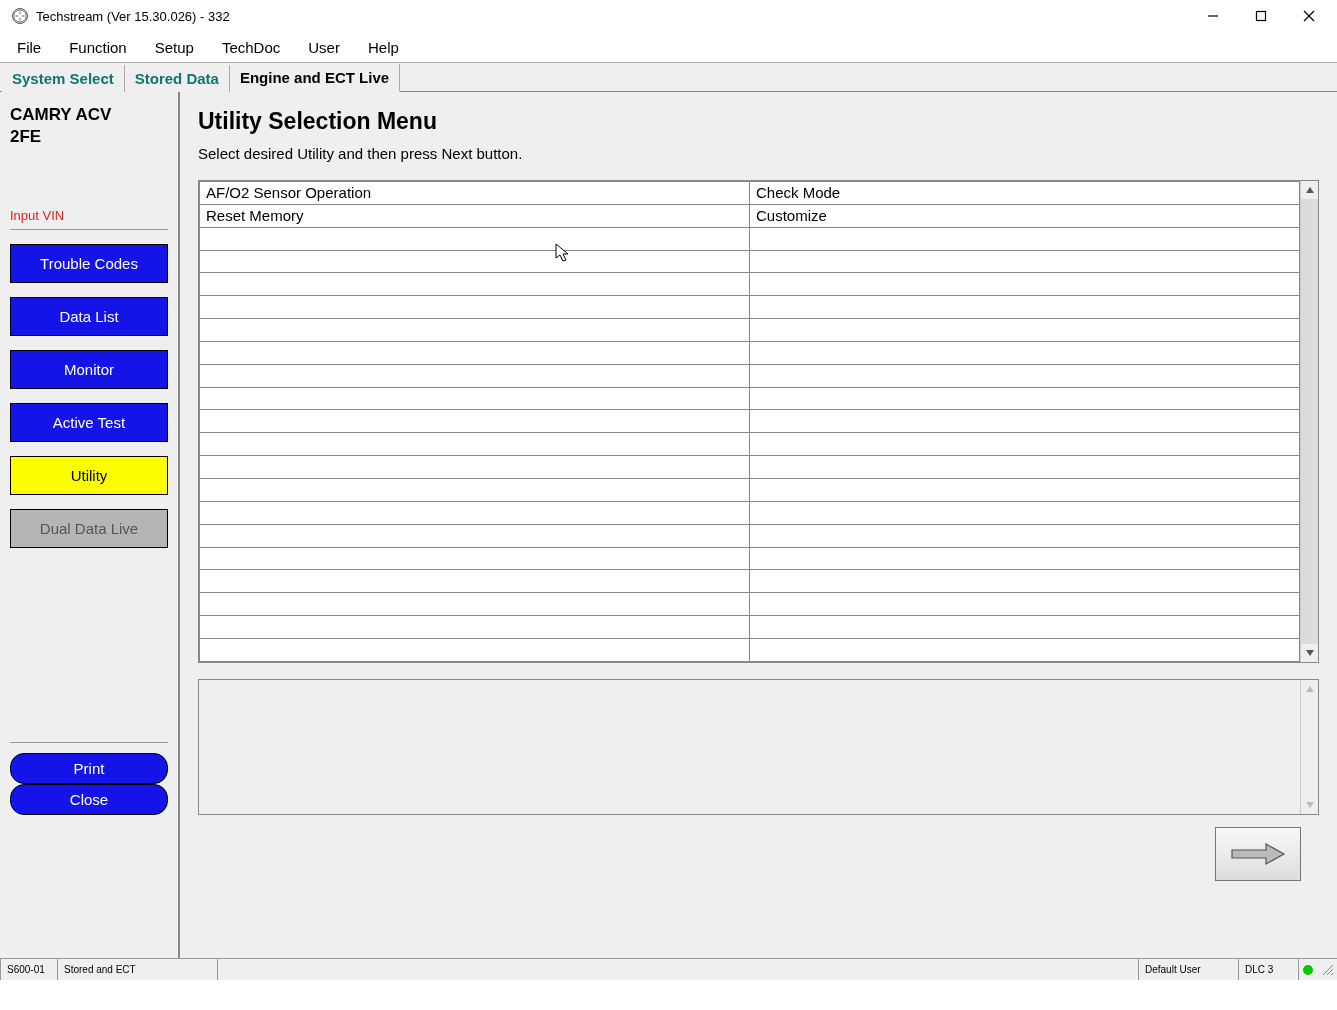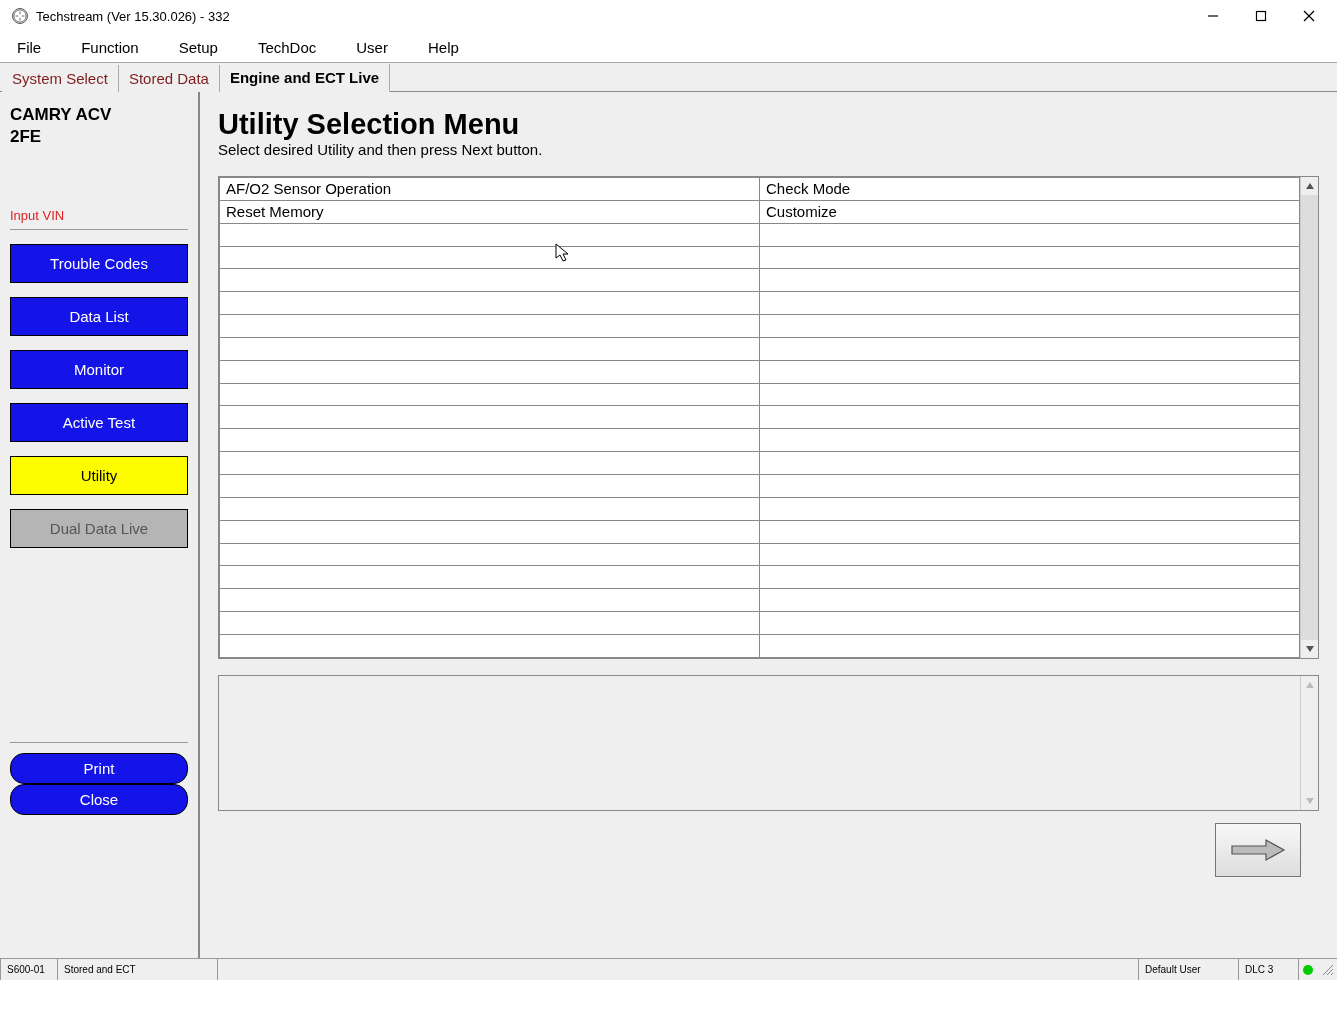--- a/index.html
+++ b/index.html
@@ -7,43 +7,43 @@
   
   
   .titlebar { height: 32px; display: flex; align-items: center; padding: 0 4px; background: #fff; }
   .app-icon { width: 16px; height: 16px; border: 1px solid #555; border-radius: 50%; margin: 0 8px; display:flex; align-items:center; justify-content:center; font-size:10px; color:#333; }
   .title-text { font-size: 13px; color: #000; }
   .win-controls { margin-left: auto; display: flex; }
   .win-btn { width: 48px; height: 30px; display: flex; align-items: center; justify-content: center; }
   .win-btn svg { width: 12px; height: 12px; }
   
   
-  .menubar { height: 30px; display: flex; align-items: center; padding: 0 5px; gap: 16px; background:#fff; }
+  .menubar { height: 30px; display: flex; align-items: center; padding: 0 5px; gap: 4px; background:#fff; }
   .menu-item { padding: 4px 12px; font-size: 15px; color: #000; }
   
   
   .tabbar { height: 30px; display: flex; align-items: flex-end; background: #efefef; border-top: 1px solid #aaa; border-bottom: 1px solid #888; padding-left: 2px; }
-  .tab { padding: 5px 10px 5px 10px; font-size: 15px; color: #7f1d1d; border-right: 1px solid #aaa; background:#efefef; position:relative; top:1px; }
+  .tab { padding: 5px 10px 5px 10px; font-size: 15px; color: #0f766e; border-right: 1px solid #aaa; background:#efefef; position:relative; top:1px;font-weight:bold; }
   .tab.active { font-weight: bold; color: #000; background:#efefef; border-bottom:1px solid #efefef; }
   
   
   .workspace { display: flex; height: 866px; background: #efefef; }
-  .sidebar { width: 200px; background: #efefef; border-right: 2px solid #888; padding: 12px 10px 10px 10px; display:flex; flex-direction:column; position:relative; }
+  .sidebar { width: 180px; background: #efefef; border-right: 2px solid #888; padding: 12px 10px 10px 10px; display:flex; flex-direction:column; position:relative; }
   .vehicle-label { font-size: 17px; font-weight: bold; color:#000; line-height:1.3; margin-bottom: 60px; }
   .input-vin { color: #d22; font-size: 13px; border-bottom: 1px solid #999; padding-bottom: 6px; margin-bottom: 14px; }
   .nav-btn { display:block; border-radius: 0; text-align:center; font-size: 15px; padding: 10px 4px; margin-bottom: 14px; cursor:pointer; border: 1px solid #000; }
   .nav-blue { background: #1414e8; color: #fff; }
   .nav-yellow { background: #fdfd00; color: #000; }
   .nav-grey { background: #b5b5b5; color: #555; }
   .sidebar-divider { border-top:1px solid #999; margin: 180px 0 10px 0; }
   .small-btn { border-radius: 14px; background:#1414e8; color:#fff; font-size:15px; text-align:center; padding: 6px 4px; margin-bottom: 0; border:1px solid #000; cursor:pointer; }
   
   
   .main { flex:1; padding: 16px 18px 10px 18px; display:flex; flex-direction:column; }
-  .heading { font-size: 29px; font-weight: bold; color:#000; }
+  .heading { font-size: 23px; font-weight: bold; color:#000; margin-bottom: 10px; }
   .instruction { font-size: 15px; color:#000; margin-bottom: 18px; }
   
   .utility-table-wrap { position:relative; border:1px solid #888; background:#fff; display:flex; height: 483px; }
   .utility-table { flex:1; border-collapse: collapse; table-layout:fixed; width:100%; }
   .utility-table td { border: 1px solid #888; padding: 2px 6px; font-size: 15px; height: 22px; vertical-align:middle; overflow:hidden; white-space:nowrap; }
   .scroll-v { width: 18px; background:#efefef; border-left:1px solid #ccc; display:flex; flex-direction:column; }
   .scroll-arrow { height:18px; display:flex; align-items:center; justify-content:center; }
   .scroll-track { flex:1; background:#dcdcdc; }
   
   .desc-box { margin-top:16px; border:1px solid #888; background:#efefef; height: 136px; display:flex; }

